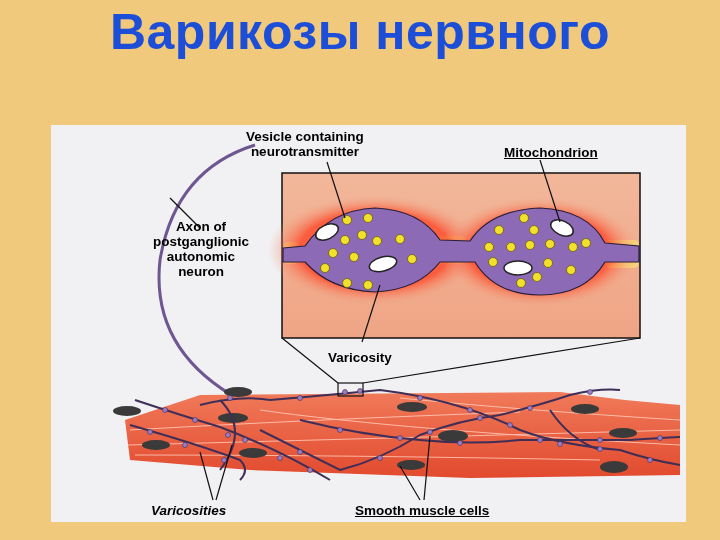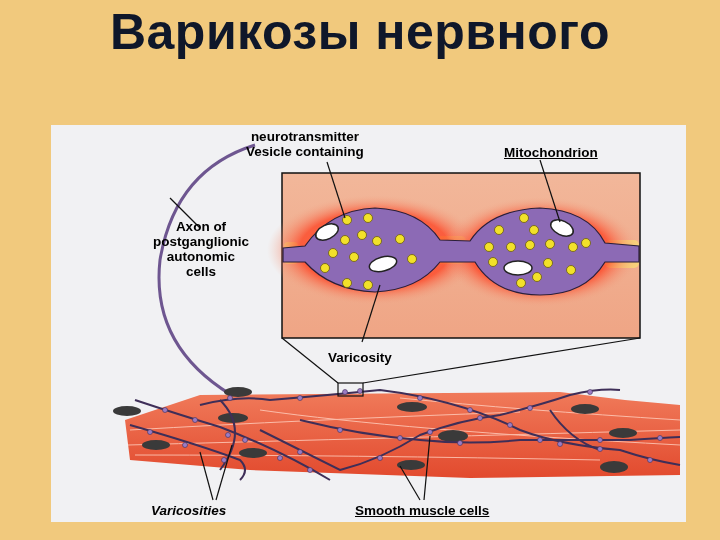--- a/index.html
+++ b/index.html
@@ -1,17 +1,17 @@
 <!DOCTYPE html>
 <html><head>
 <meta charset="utf-8">
 <style>
   html, body { margin:0; padding:0; }
   body { width:720px; height:540px; background:#F1C97D; position:relative; overflow:hidden; font-family:"Liberation Sans", sans-serif; }
-  .title { position:absolute; left:0; top:4px; width:720px; text-align:center; font-weight:bold; font-size:50px; line-height:57px; color:#0f172a; letter-spacing:0.5px; }
+  .title { position:absolute; left:0; top:4px; width:720px; text-align:center; font-weight:bold; font-size:50px; line-height:57px; color:#1d4ed8; letter-spacing:0.5px; }
   .panel { position:absolute; left:51px; top:125px; width:635px; height:397px; background:#F1F1F3; }
   svg { position:absolute; left:0; top:0; }
   .lbl { position:absolute; font-weight:bold; font-size:13.5px; line-height:15px; color:#000; text-align:center; white-space:nowrap; }
 </style>
 </head>
 <body>
 
 <div class="title">
   <div>Варикозы нервного</div>
 </div>
@@ -163,25 +163,25 @@
     <line x1="170" y1="198" x2="200" y2="228"></line>
     <line x1="362" y1="342" x2="380" y2="285"></line>
     <line x1="213" y1="500" x2="200" y2="452"></line>
     <line x1="216" y1="500" x2="232" y2="445"></line>
     <line x1="420" y1="500" x2="400" y2="466"></line>
     <line x1="424" y1="500" x2="430" y2="436"></line>
   </g>
 </svg>
 
 <div class="lbl" style="left:246px; top:129px;">
+  <div>Vesicle containing</div>
   <div>neurotransmitter</div>
-  <div>Vesicle containing</div>
 </div>
 <div class="lbl" style="left:504px; top:145px;text-decoration:underline;">Mitochondrion</div>
 <div class="lbl" style="left:153px; top:219px;">
   <div>Axon of</div>
   <div>postganglionic</div>
   <div>autonomic</div>
-  <div>cells</div>
+  <div>neuron</div>
 </div>
 <div class="lbl" style="left:328px; top:350px;">Varicosity</div>
 <div class="lbl" style="left:151px; top:503px;font-style:italic;">Varicosities</div>
 <div class="lbl" style="left:355px; top:503px;text-decoration:underline;">Smooth muscle cells</div>
 
 </body></html>

